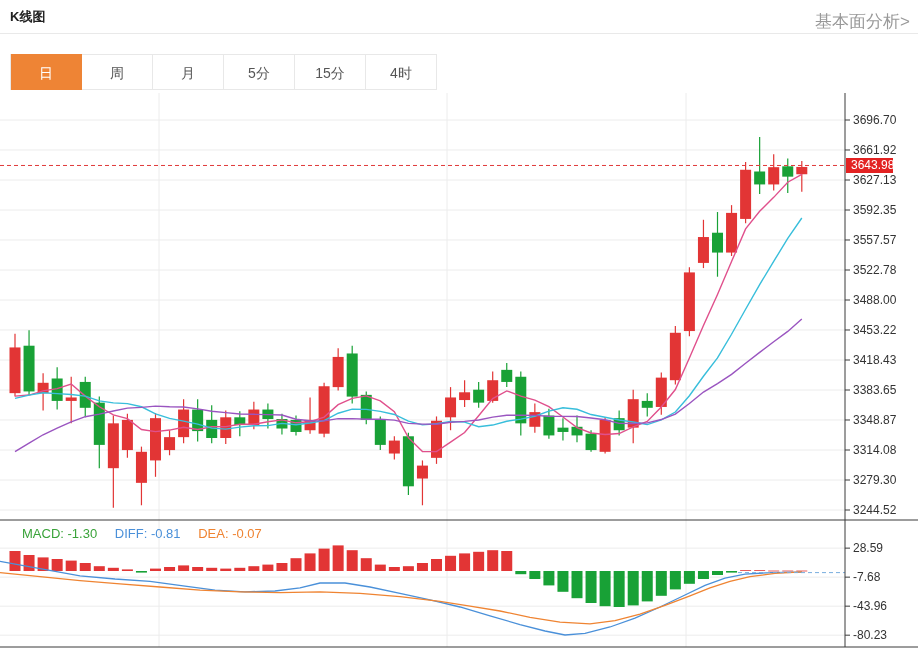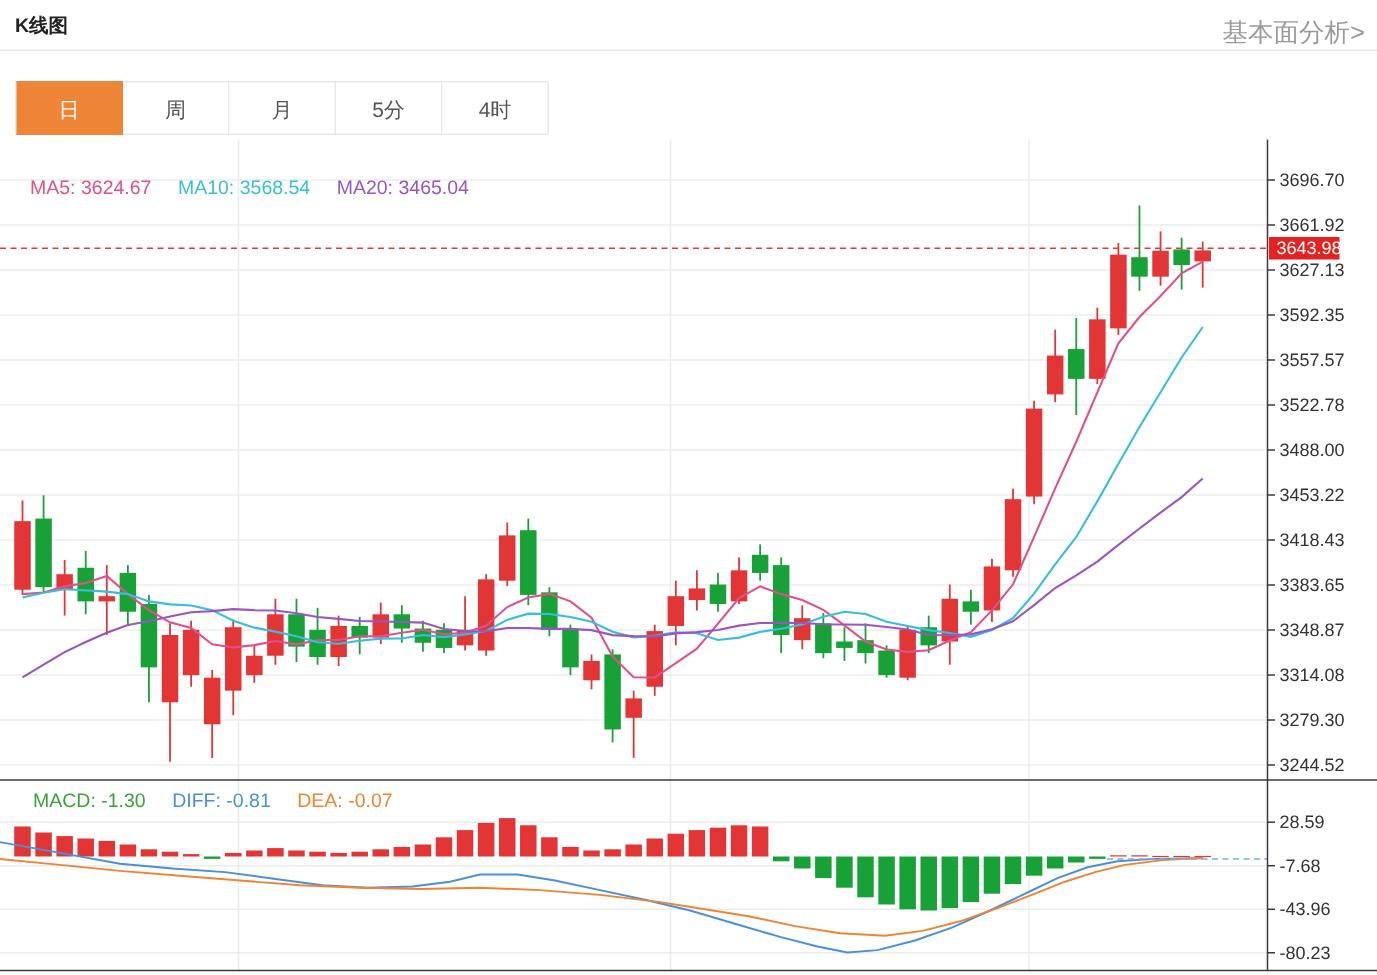--- a/index.html
+++ b/index.html
@@ -28,20 +28,21 @@
 <div id="stage">
   <div class="title">K线图</div>
   <div class="toplink">基本面分析&gt;</div>
   <div class="divider"></div>
 
   <div class="tabbar">
       <div class="tab active">日</div>
       <div class="tab">周</div>
       <div class="tab">月</div>
       <div class="tab">5分</div>
+      <div class="tab">15分</div>
       <div class="tab">4时</div>
     </div>
 
   <svg id="chart" width="918" height="650" viewBox="0 0 918 650">
       <line x1="0" y1="120" x2="845" y2="120" stroke="#ececec" stroke-width="1"></line>
       <line x1="0" y1="149.99734618957032" x2="845" y2="149.99734618957032" stroke="#ececec" stroke-width="1"></line>
       <line x1="0" y1="180.00331726303662" x2="845" y2="180.00331726303662" stroke="#ececec" stroke-width="1"></line>
       <line x1="0" y1="210.00066345260734" x2="845" y2="210.00066345260734" stroke="#ececec" stroke-width="1"></line>
       <line x1="0" y1="239.99800964217764" x2="845" y2="239.99800964217764" stroke="#ececec" stroke-width="1"></line>
       <line x1="0" y1="270.00398071564393" x2="845" y2="270.00398071564393" stroke="#ececec" stroke-width="1"></line>
@@ -273,25 +274,20 @@
       <text x="853" y="552.128" font-size="12" fill="#333333" font-family="Liberation Sans, DejaVu Sans, sans-serif">28.59</text>
       <line x1="845" y1="577.144" x2="850" y2="577.144" stroke="#3a3a3a" stroke-width="1"></line>
       <text x="853" y="581.144" font-size="12" fill="#333333" font-family="Liberation Sans, DejaVu Sans, sans-serif">-7.68</text>
       <line x1="845" y1="606.168" x2="850" y2="606.168" stroke="#3a3a3a" stroke-width="1"></line>
       <text x="853" y="610.168" font-size="12" fill="#333333" font-family="Liberation Sans, DejaVu Sans, sans-serif">-43.96</text>
       <line x1="845" y1="635.184" x2="850" y2="635.184" stroke="#3a3a3a" stroke-width="1"></line>
       <text x="853" y="639.184" font-size="12" fill="#333333" font-family="Liberation Sans, DejaVu Sans, sans-serif">-80.23</text>
     </svg>
 
 
-  <div class="legendrow" style="left:20px;top:117px;">
-    <span class="ma5">MA5:</span> <span class="val ma5">3624.67</span>
-    <span class="ma10">MA10:</span> <span class="val ma10">3568.54</span>
-    <span class="ma20">MA20:</span> <span class="val ma20">3465.04</span>
-  </div>
 
   <div id="badge">3643.98</div>
 
   <div class="legendrow" style="left:22px;top:526px;">
     <span class="mMACD">MACD:</span> <span class="val mMACD">-1.30</span>
     <span class="mDIFF">DIFF:</span> <span class="val mDIFF">-0.81</span>
     <span class="mDEA">DEA:</span> <span class="val mDEA">-0.07</span>
   </div>
 </div>
 

